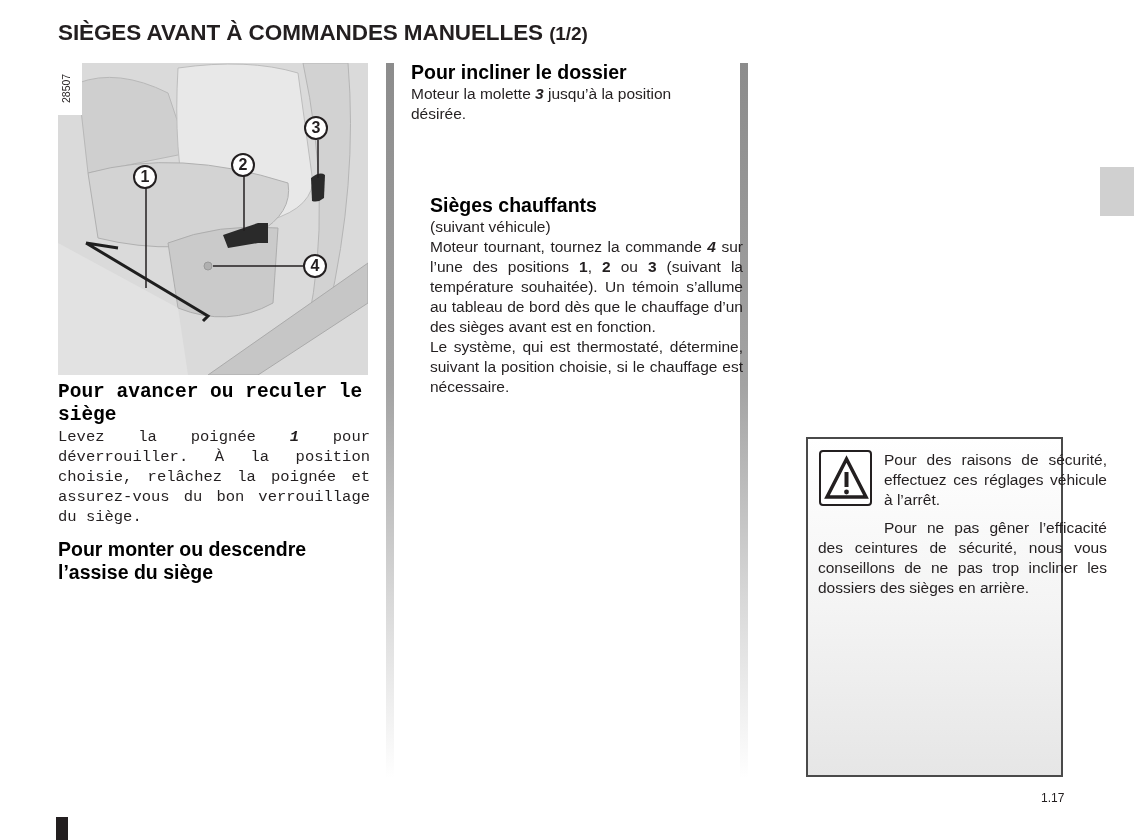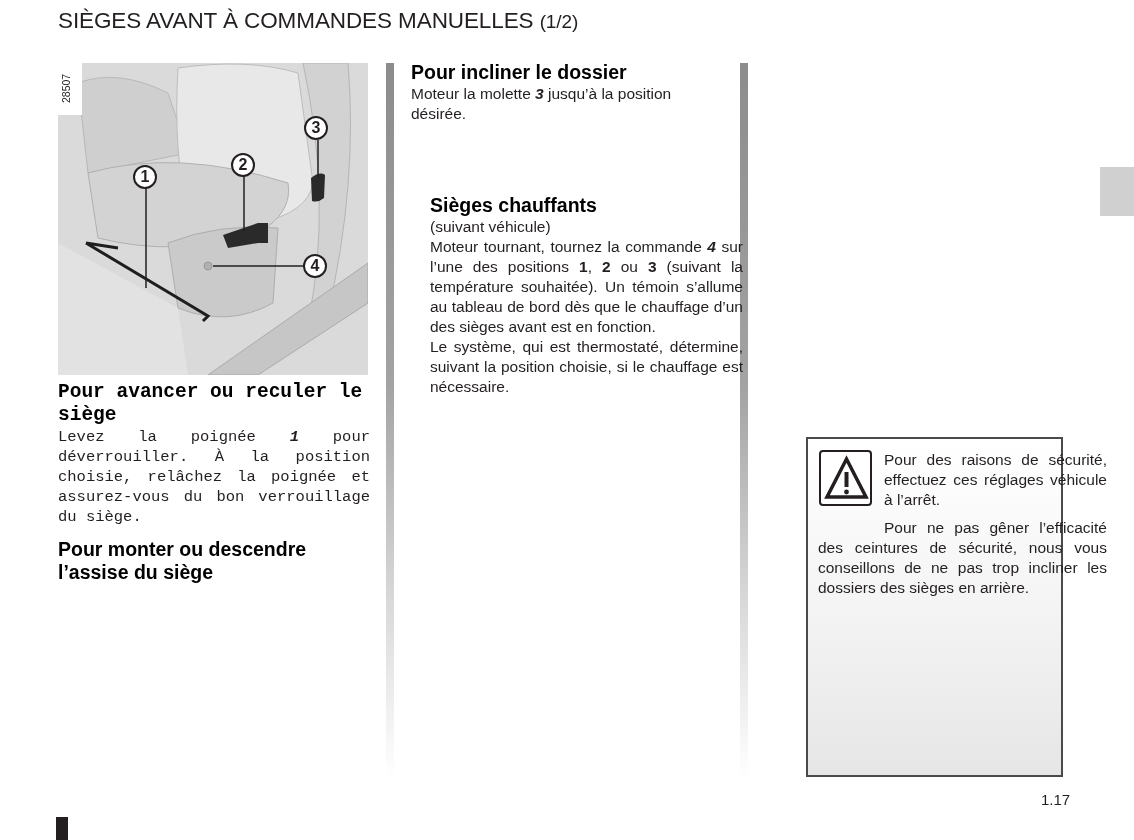--- a/index.html
+++ b/index.html
@@ -1,22 +1,22 @@
 <!DOCTYPE html>
 <html><head>
 <meta charset="utf-8">
 <style>
   * { box-sizing: border-box; margin: 0; padding: 0; }
   html, body { width: 1134px; height: 840px; background: #ffffff; overflow: hidden; }
   body { position: relative; font-family: "Liberation Sans", sans-serif; color: #231f20; }
 
   .page-title {
-    position: absolute; left: 58px; top: 8px;
+    position: absolute; left: 58px; top: 20px;
     font-family: "Liberation Sans", sans-serif;
-    font-weight: normal; font-size: 22.5px; letter-spacing: -0.1px; color: #231f20;
+    font-weight: bold; font-size: 22.5px; letter-spacing: -0.1px; color: #231f20;
     white-space: nowrap;
   }
   .page-title .suffix { font-size: 19px; }
 
   
   .col-rule {
     position: absolute; width: 8px;
     background: linear-gradient(to bottom, #8c8c8c 0%, #a3a3a3 45%, #d8d8d8 75%, #ffffff 100%);
   }
   .col-rule.r1 { left: 386px; top: 63px; height: 715px; }
@@ -63,21 +63,21 @@
     position: absolute; left: 11px; top: 11px; width: 53px; height: 56px;
     border: 2px solid #231f20; border-radius: 4px; background: #fff;
   }
   .warn-icon svg { position: absolute; left: 3px; top: 3px; }
   .warn-text {
     position: absolute; left: 10px; width: 289px;
     font-size: 15.5px; line-height: 20px; color: #231f20; text-align: justify;
   }
 
   .side-tab { position: absolute; left: 1100px; top: 167px; width: 34px; height: 49px; background: #d0d0d0; }
-  .page-num { position: absolute; left: 1041px; top: 791px; font-size: 15px; color: #231f20; }
+  .page-num { position: absolute; left: 1041px; top: 791px; font-size: 12px; color: #231f20; }
   .corner-mark { position: absolute; left: 56px; top: 817px; width: 12px; height: 23px; background: #231f20; }
 </style>
 </head>
 <body>
 
 <div class="page-title">
   <span>SIÈGES AVANT À COMMANDES MANUELLES</span>
   <span class="suffix">(1/2)</span>
 </div>
 

